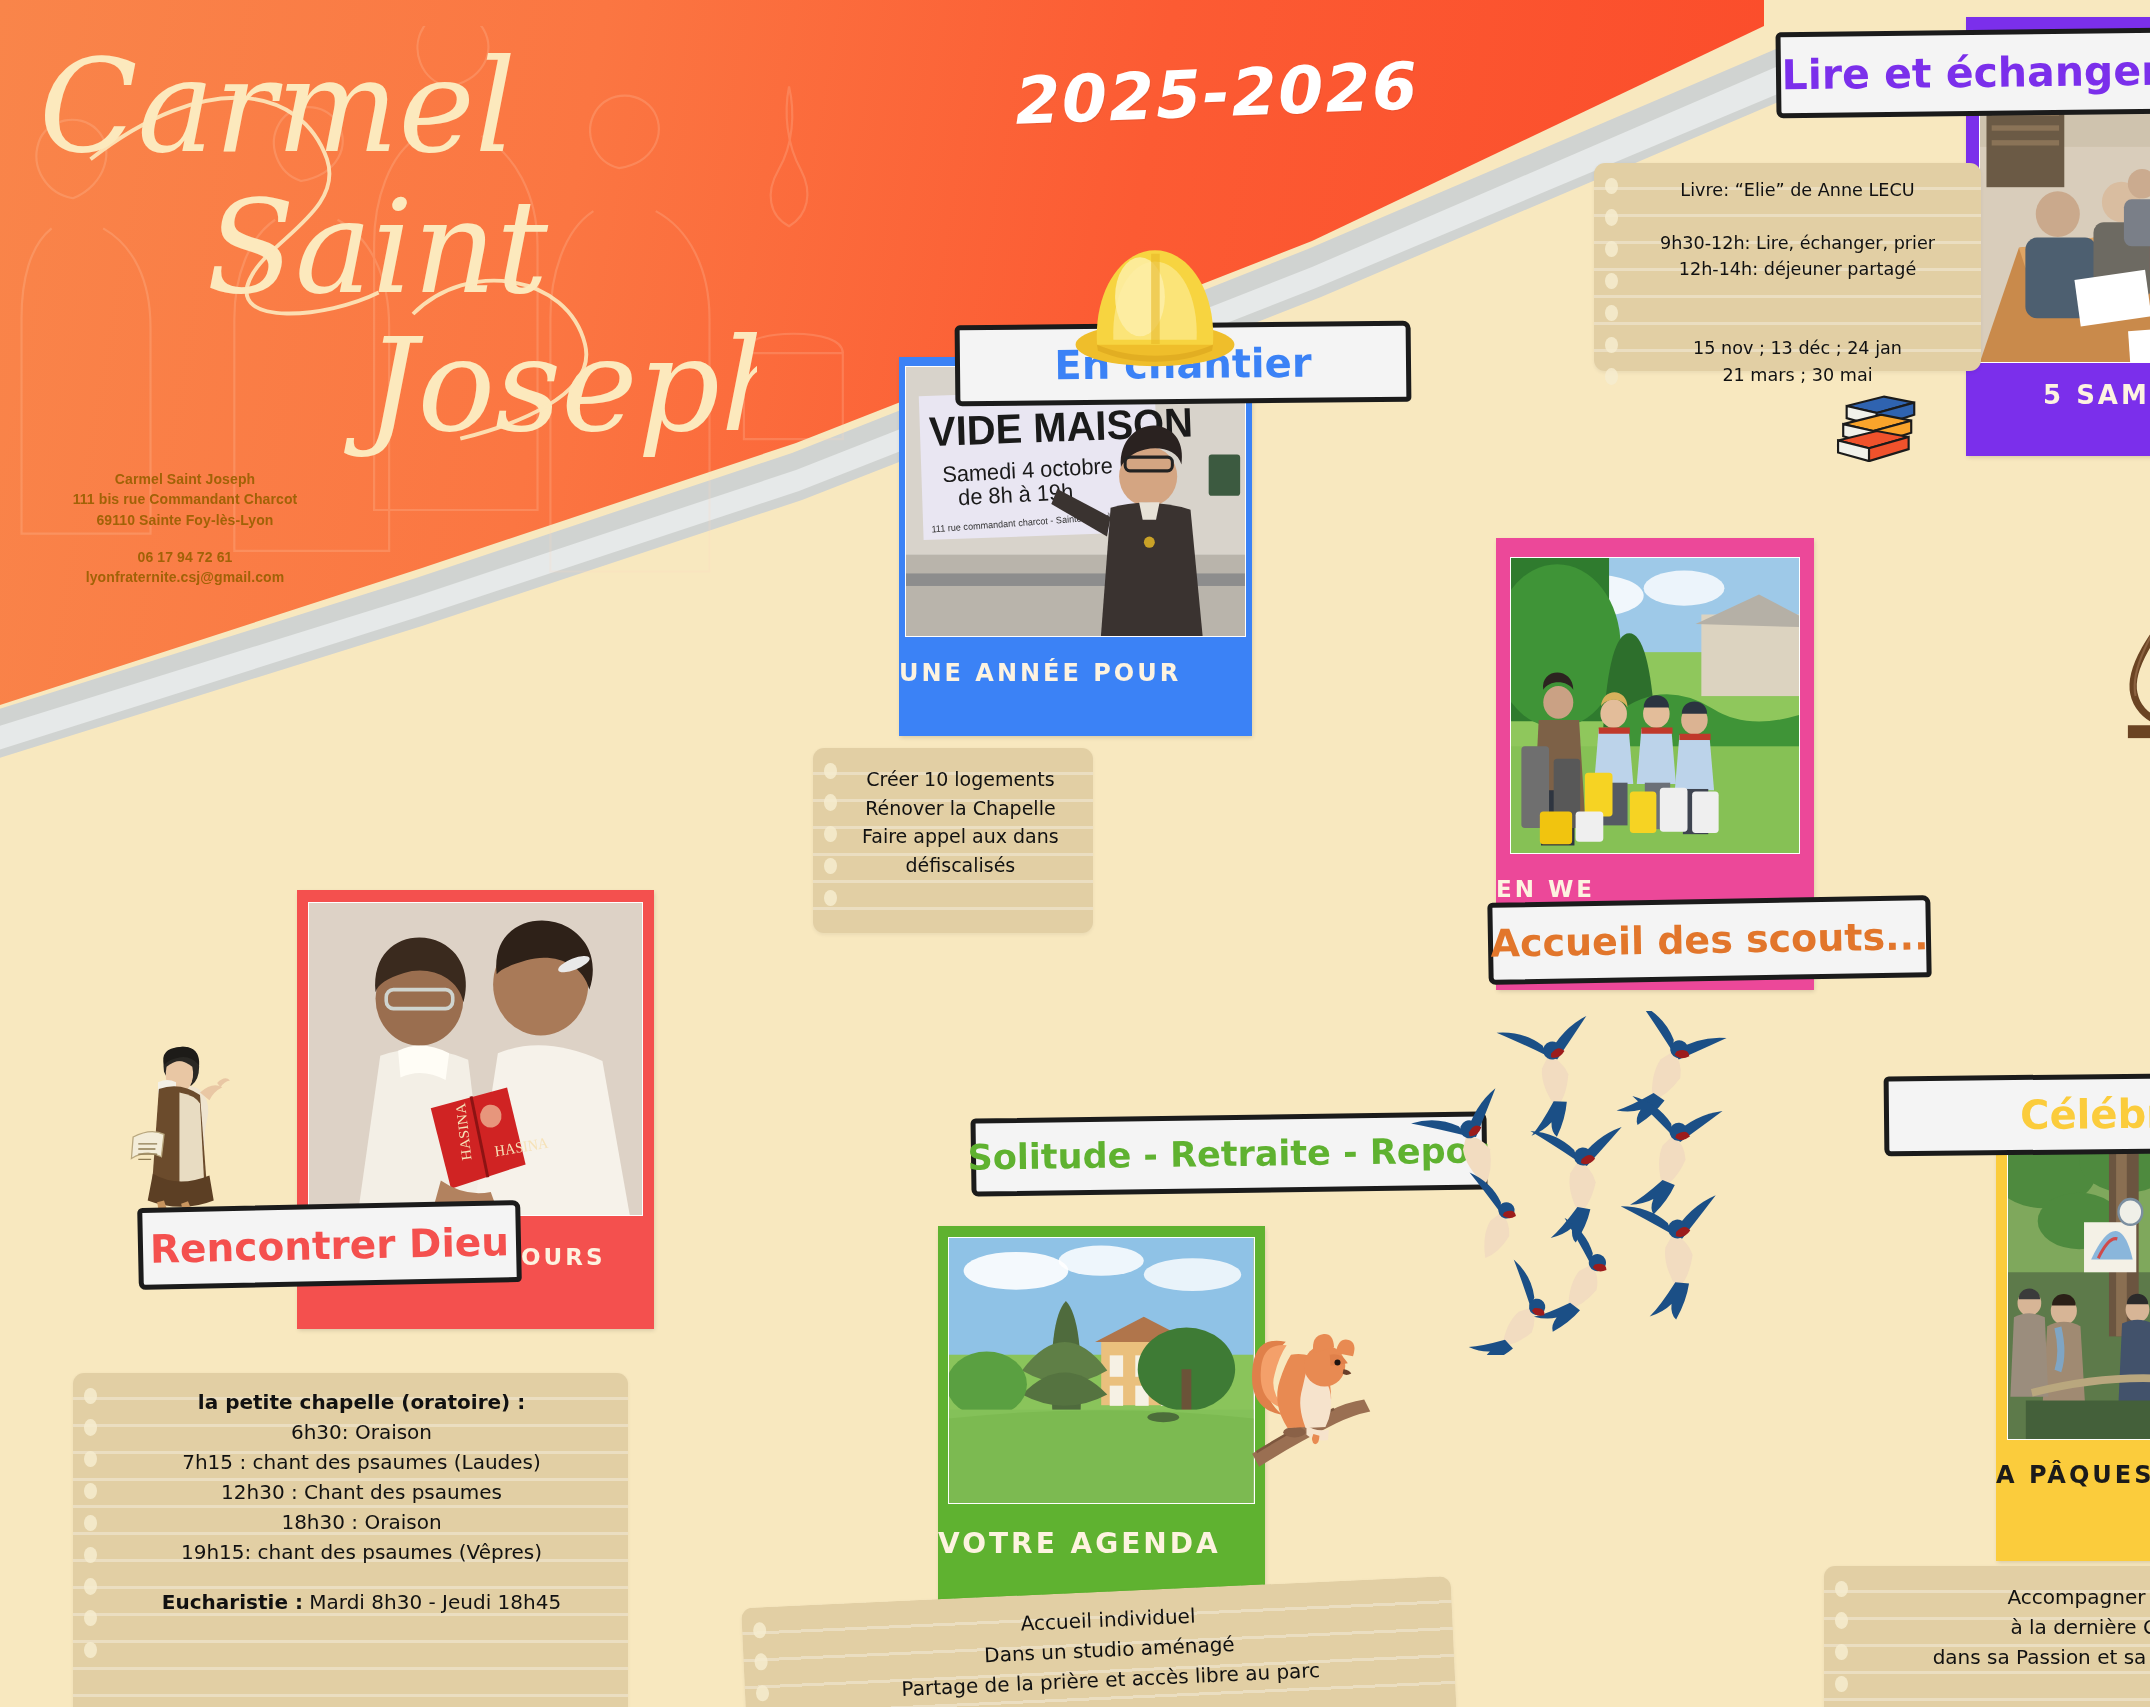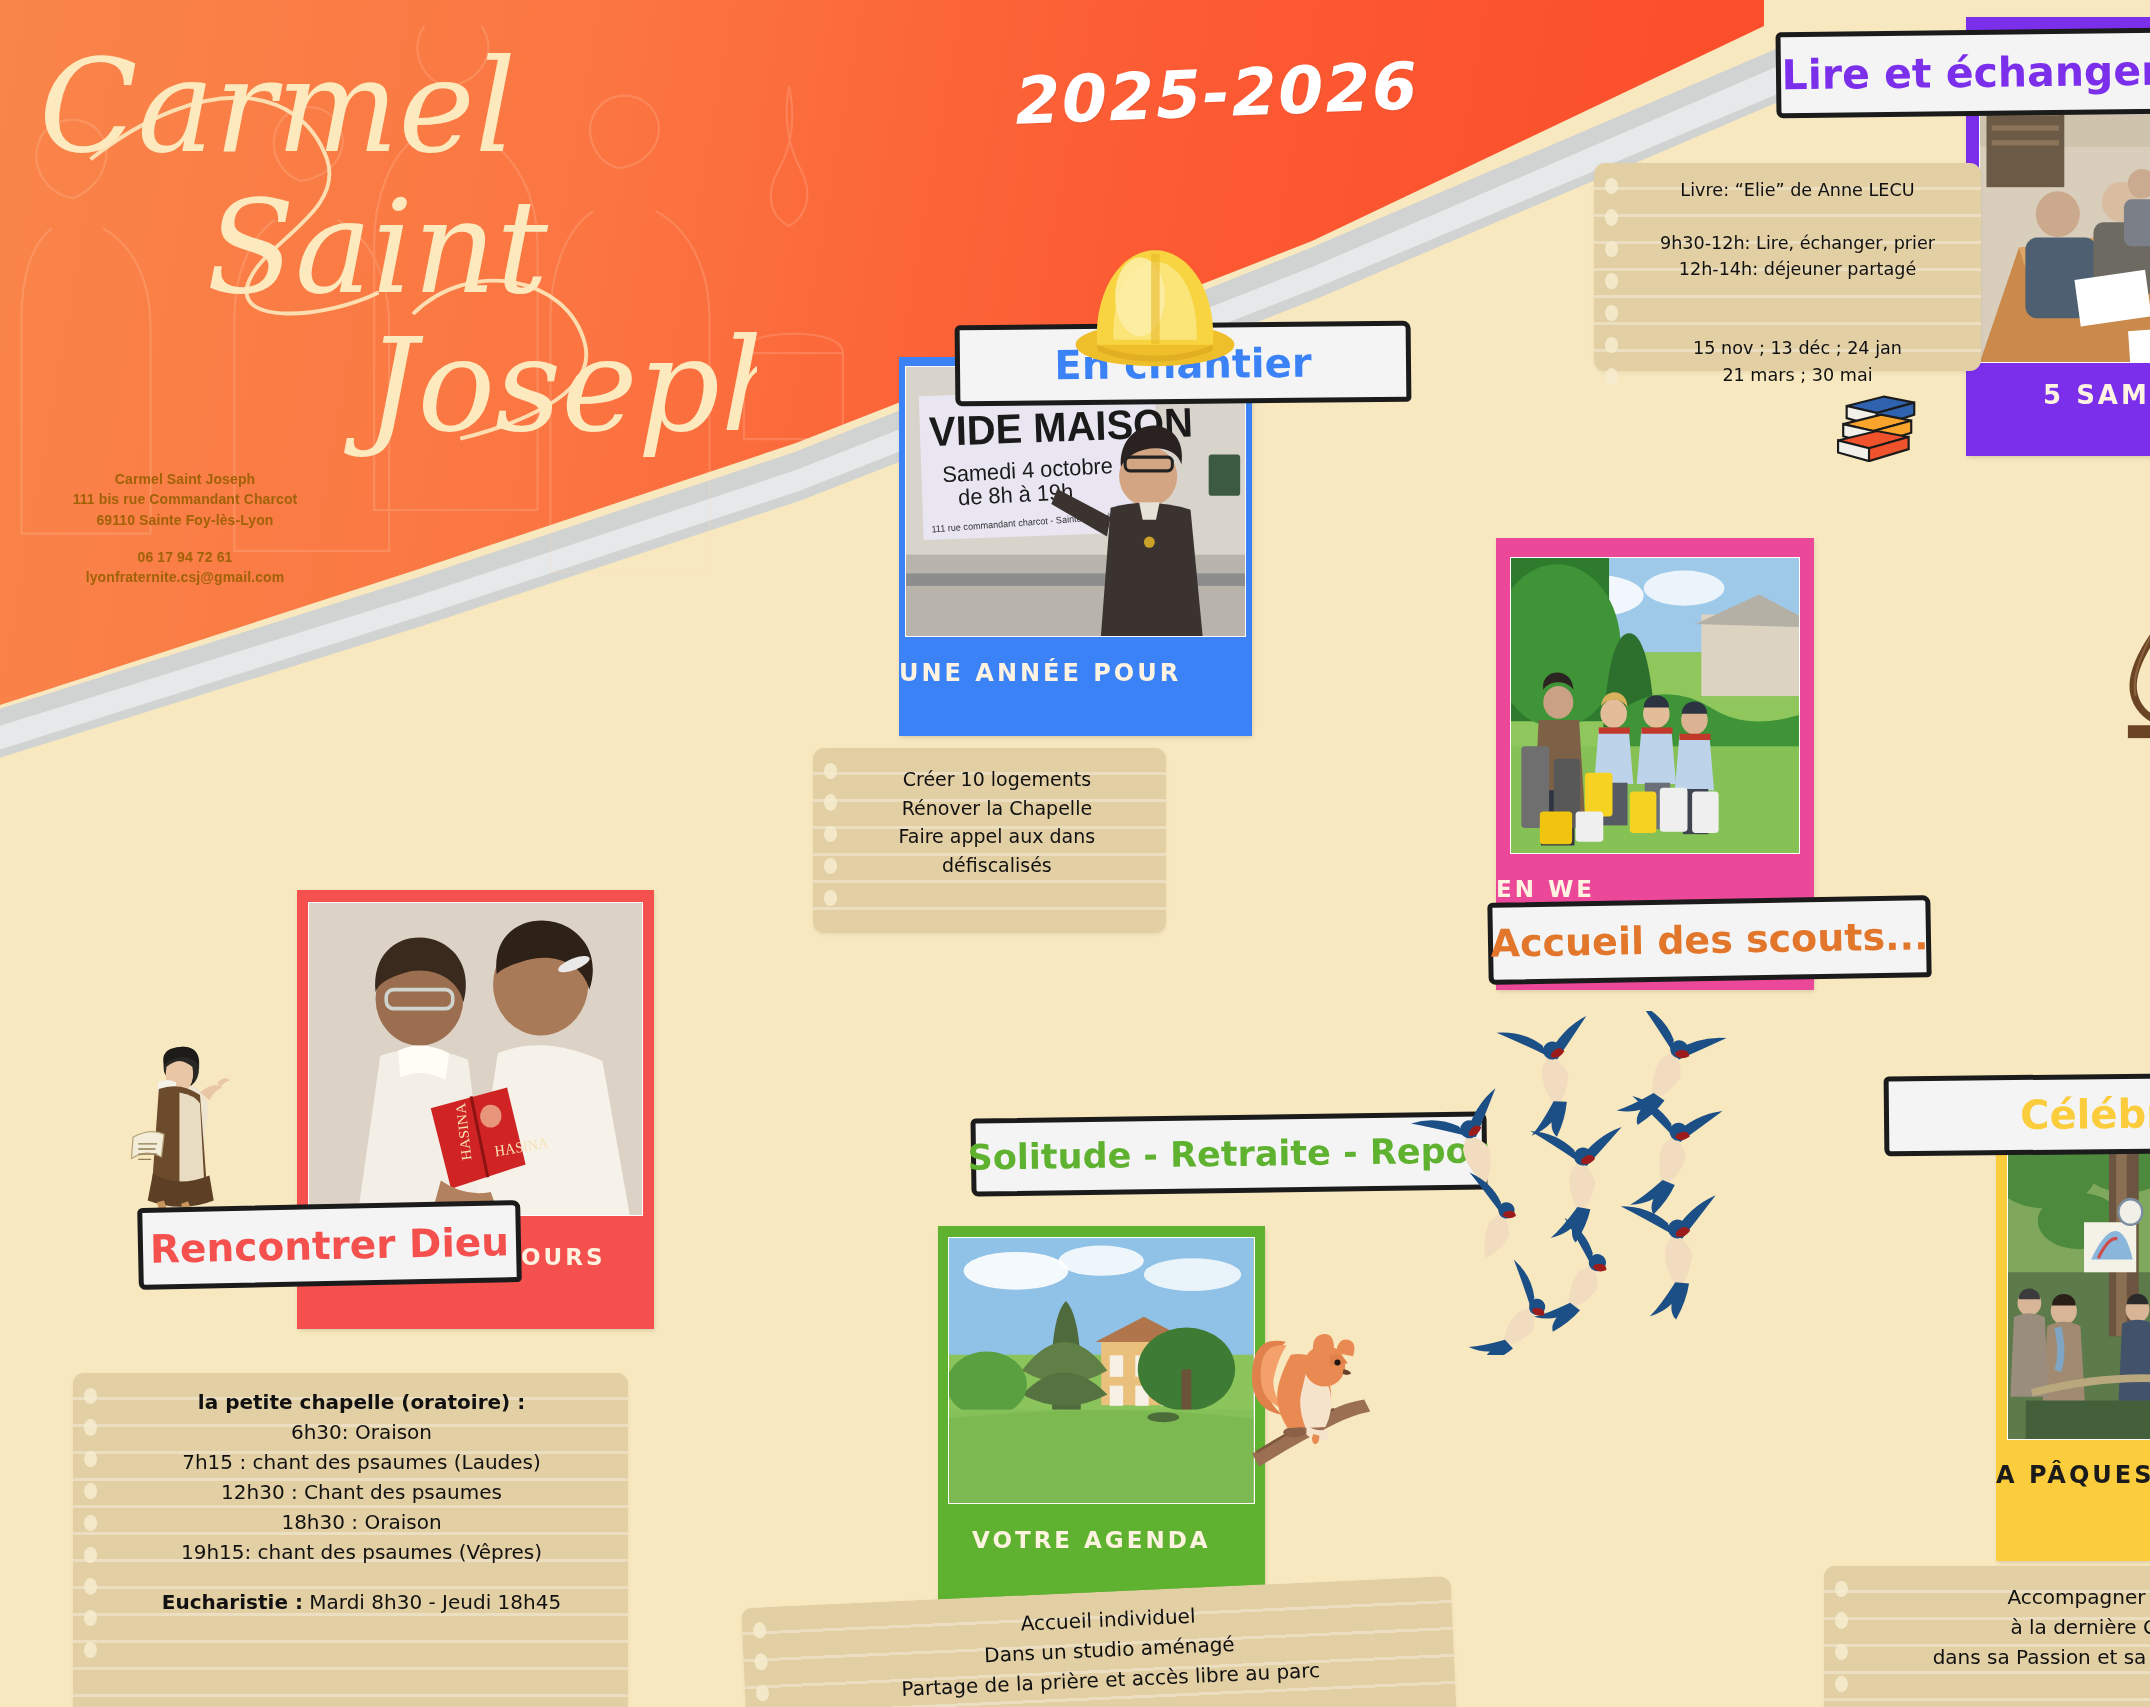--- a/index.html
+++ b/index.html
@@ -250,21 +250,21 @@
   <span style="font-size:40px;color:#3B82F6;">En chantier</span>
 </div>
 <svg class="abs" style="left:1067px;top:232px;width:176px;height:138px" viewBox="0 0 410 320">
   <ellipse cx="205" cy="262" rx="185" ry="50" fill="#efbe2b"></ellipse>
   <path d="M70 262 C62 140 124 42 205 42 C286 42 348 140 340 262 Z" fill="#f7d440"></path>
   <path d="M108 250 C104 150 144 70 205 68 C266 70 306 150 302 250 Z" fill="#fbe478"></path>
   <ellipse cx="170" cy="150" rx="58" ry="92" fill="#fdeea8" opacity=".85"></ellipse>
   <path d="M196 50 h20 v210 h-20z" fill="#e8b726" opacity=".6"></path>
   <path d="M70 262 C150 296 262 296 340 262 L338 276 C258 310 150 310 72 276 Z" fill="#e2ae22"></path>
 </svg>
-<div class="abs note" style="left:813px;top:748px;width:353px;height:185px;">
+<div class="abs note" style="left:813px;top:748px;width:280px;height:185px;">
   <div class="holes">
       <i></i>
       <i></i>
       <i></i>
       <i></i>
       <i></i>
     </div>
   <div class="body" style="padding:17px 11.2px 0 26px;font-size:19px;">
     <div>Créer 10 logements</div>
     <div>Rénover la Chapelle</div>
@@ -448,21 +448,21 @@
       <path d="M120 210 q70 -90 140 0 q-70 40 -140 0z" fill="#5f7f46"></path>
       <path d="M120 248 q70 -70 140 0 q-70 36 -140 0z" fill="#557340"></path>
       <ellipse cx="390" cy="208" rx="80" ry="66" fill="#3e7b35"></ellipse>
       <rect x="382" y="208" width="16" height="76" fill="#6b5338"></rect>
       <ellipse cx="62" cy="232" rx="66" ry="52" fill="#5aa041"></ellipse>
       <rect x="0" y="272" width="500" height="148" fill="#84c159"></rect>
       <path d="M0 286 q250 -26 500 0 v134 H0z" fill="#7cba51"></path>
       <ellipse cx="352" cy="284" rx="26" ry="8" fill="#4c6d3a"></ellipse>
     </svg>
   </div>
-  <div class="cap" style="font-size:23px;margin-top:23px;margin-left:34px;">VOTRE AGENDA</div>
+  <div class="cap" style="font-size:28px;margin-top:23px;">VOTRE AGENDA</div>
 </div>
 <div class="abs plate" style="left:971px;top:1115px;width:516px;height:78px;transform:rotate(-0.8deg);">
   <span style="font-size:35px;color:#5FB230;">Solitude - Retraite - Repos</span>
 </div>
 
 <svg class="abs" style="left:1376px;top:1011px;width:387px;height:344px" viewBox="0 0 900 800">
   <g>
     <g transform="translate(400,105) rotate(-14) scale(1.05)">
       <path d="M0 0 q-58 -48 -98 -78 q58 10 92 52z" fill="#1b4f86"></path>
       <path d="M0 0 q44 -52 104 -66 q-52 48 -86 78z" fill="#1b4f86"></path>

